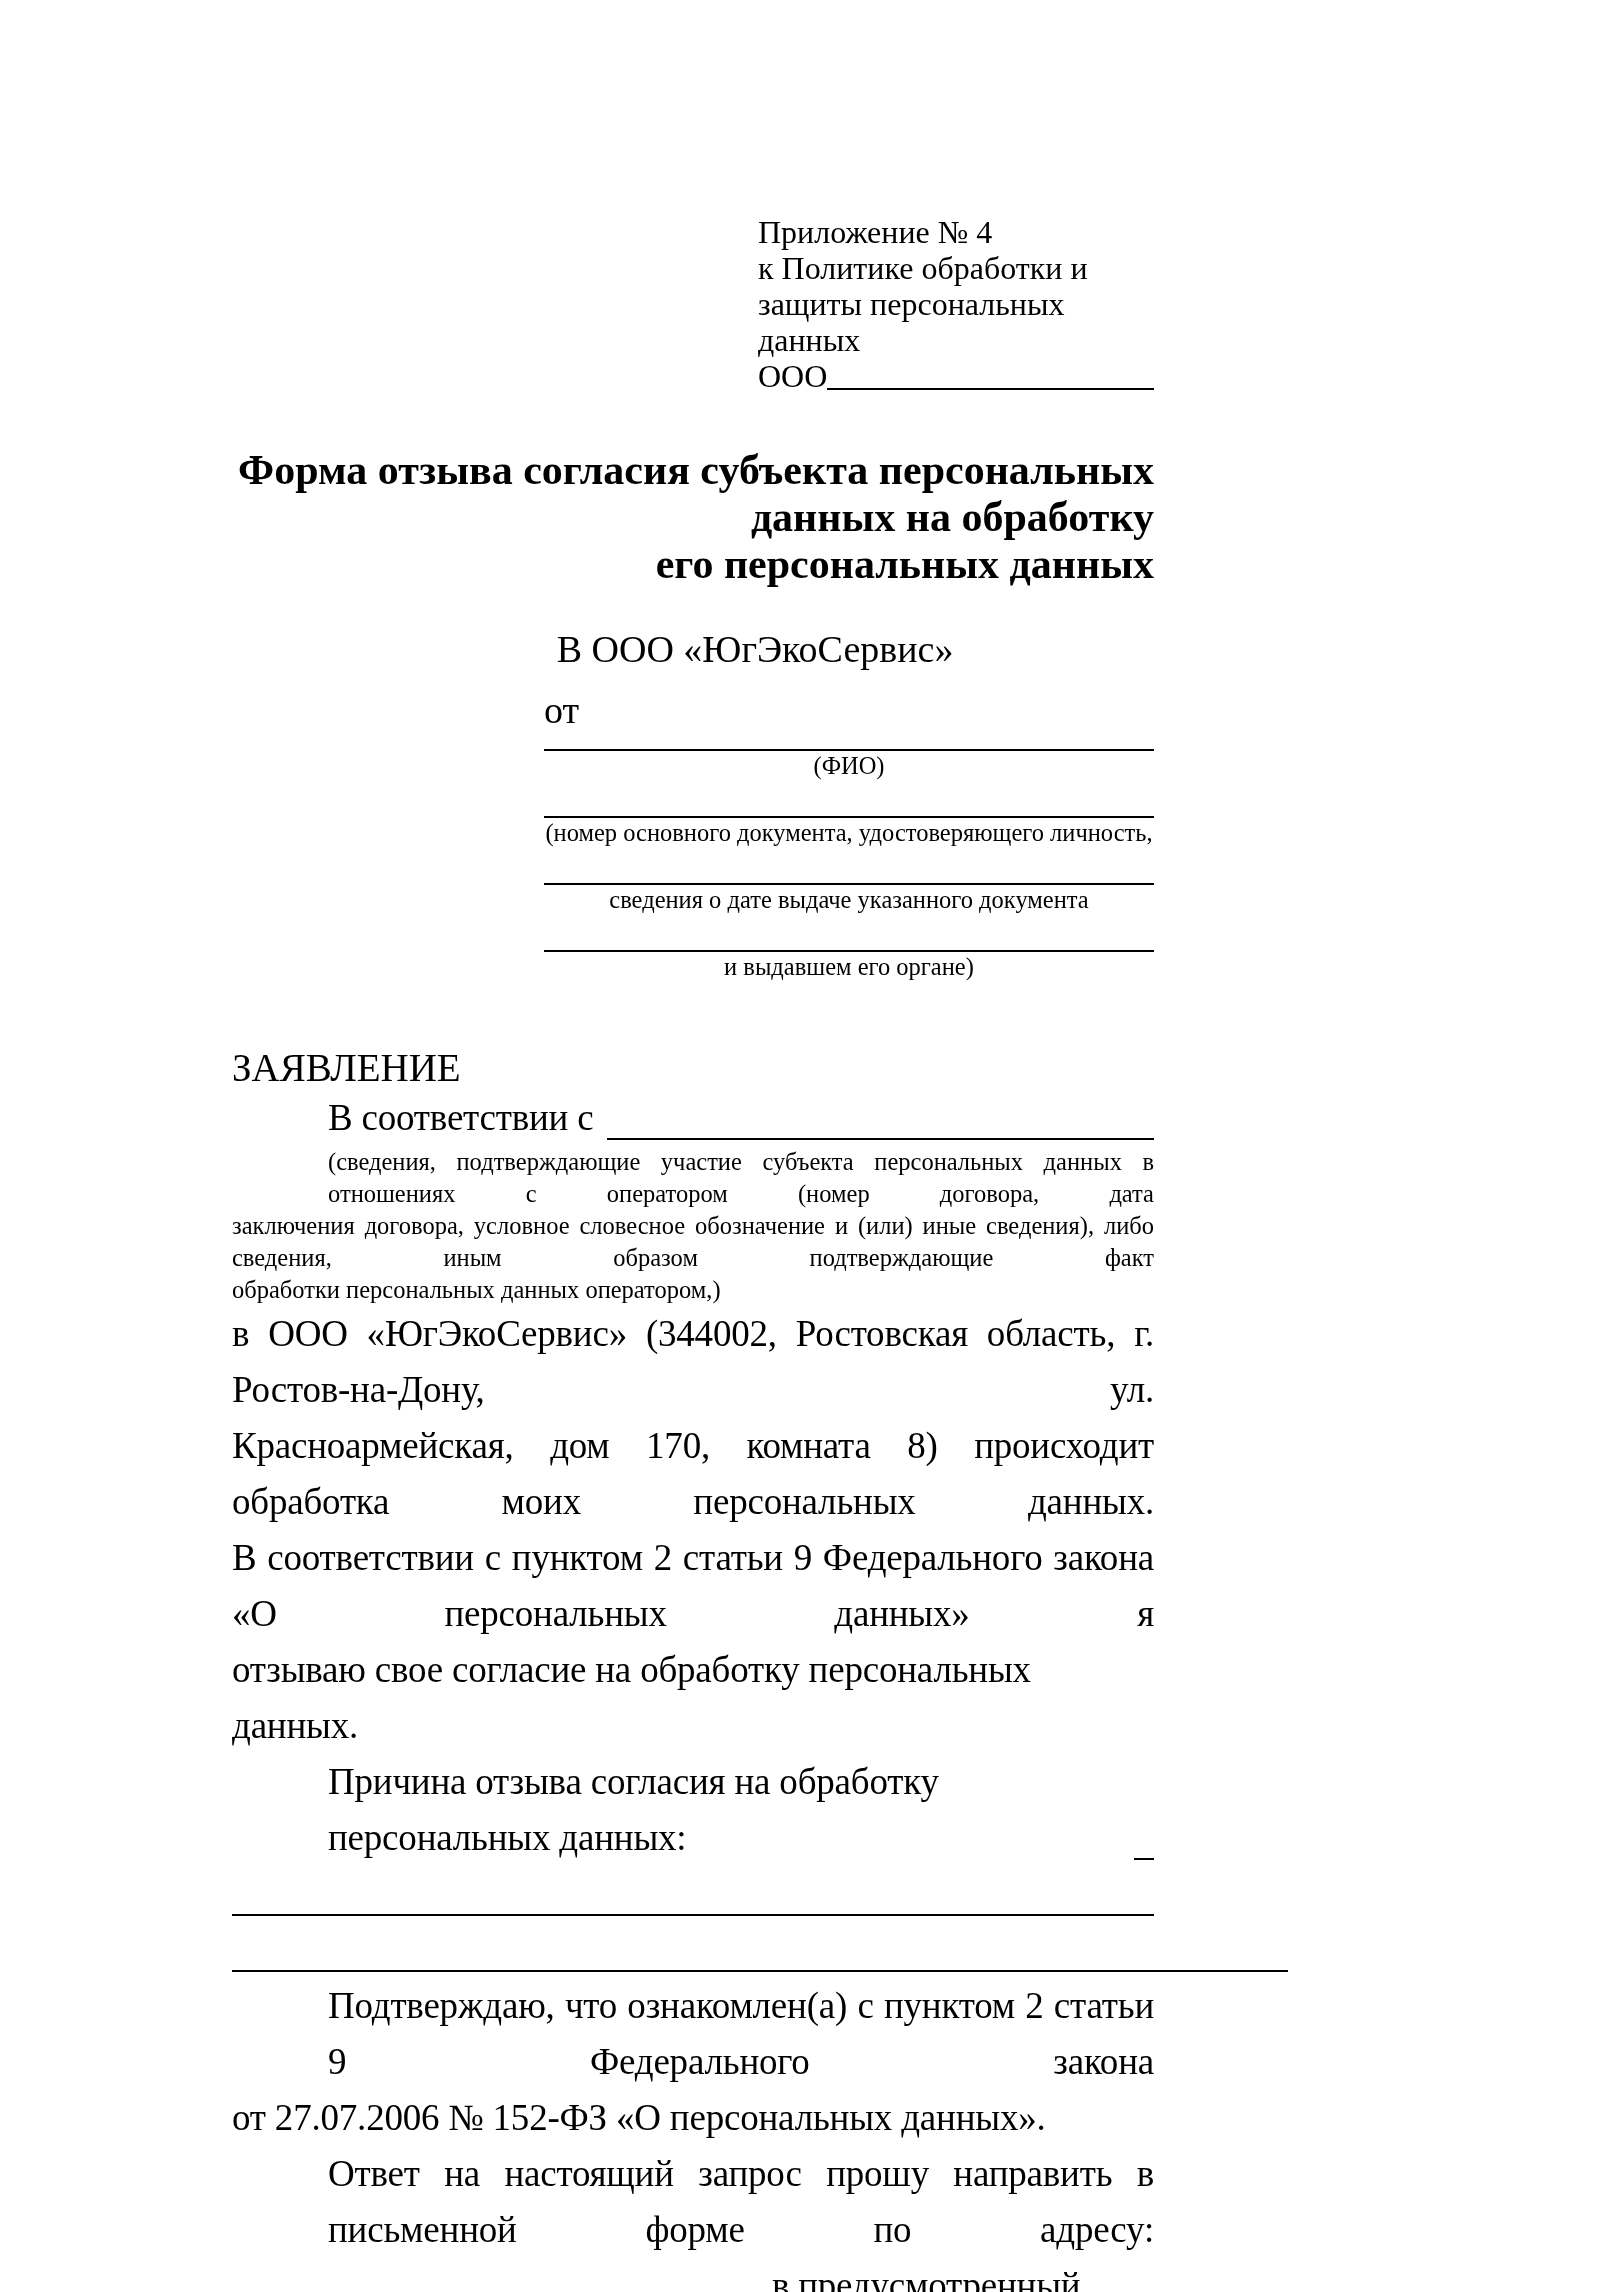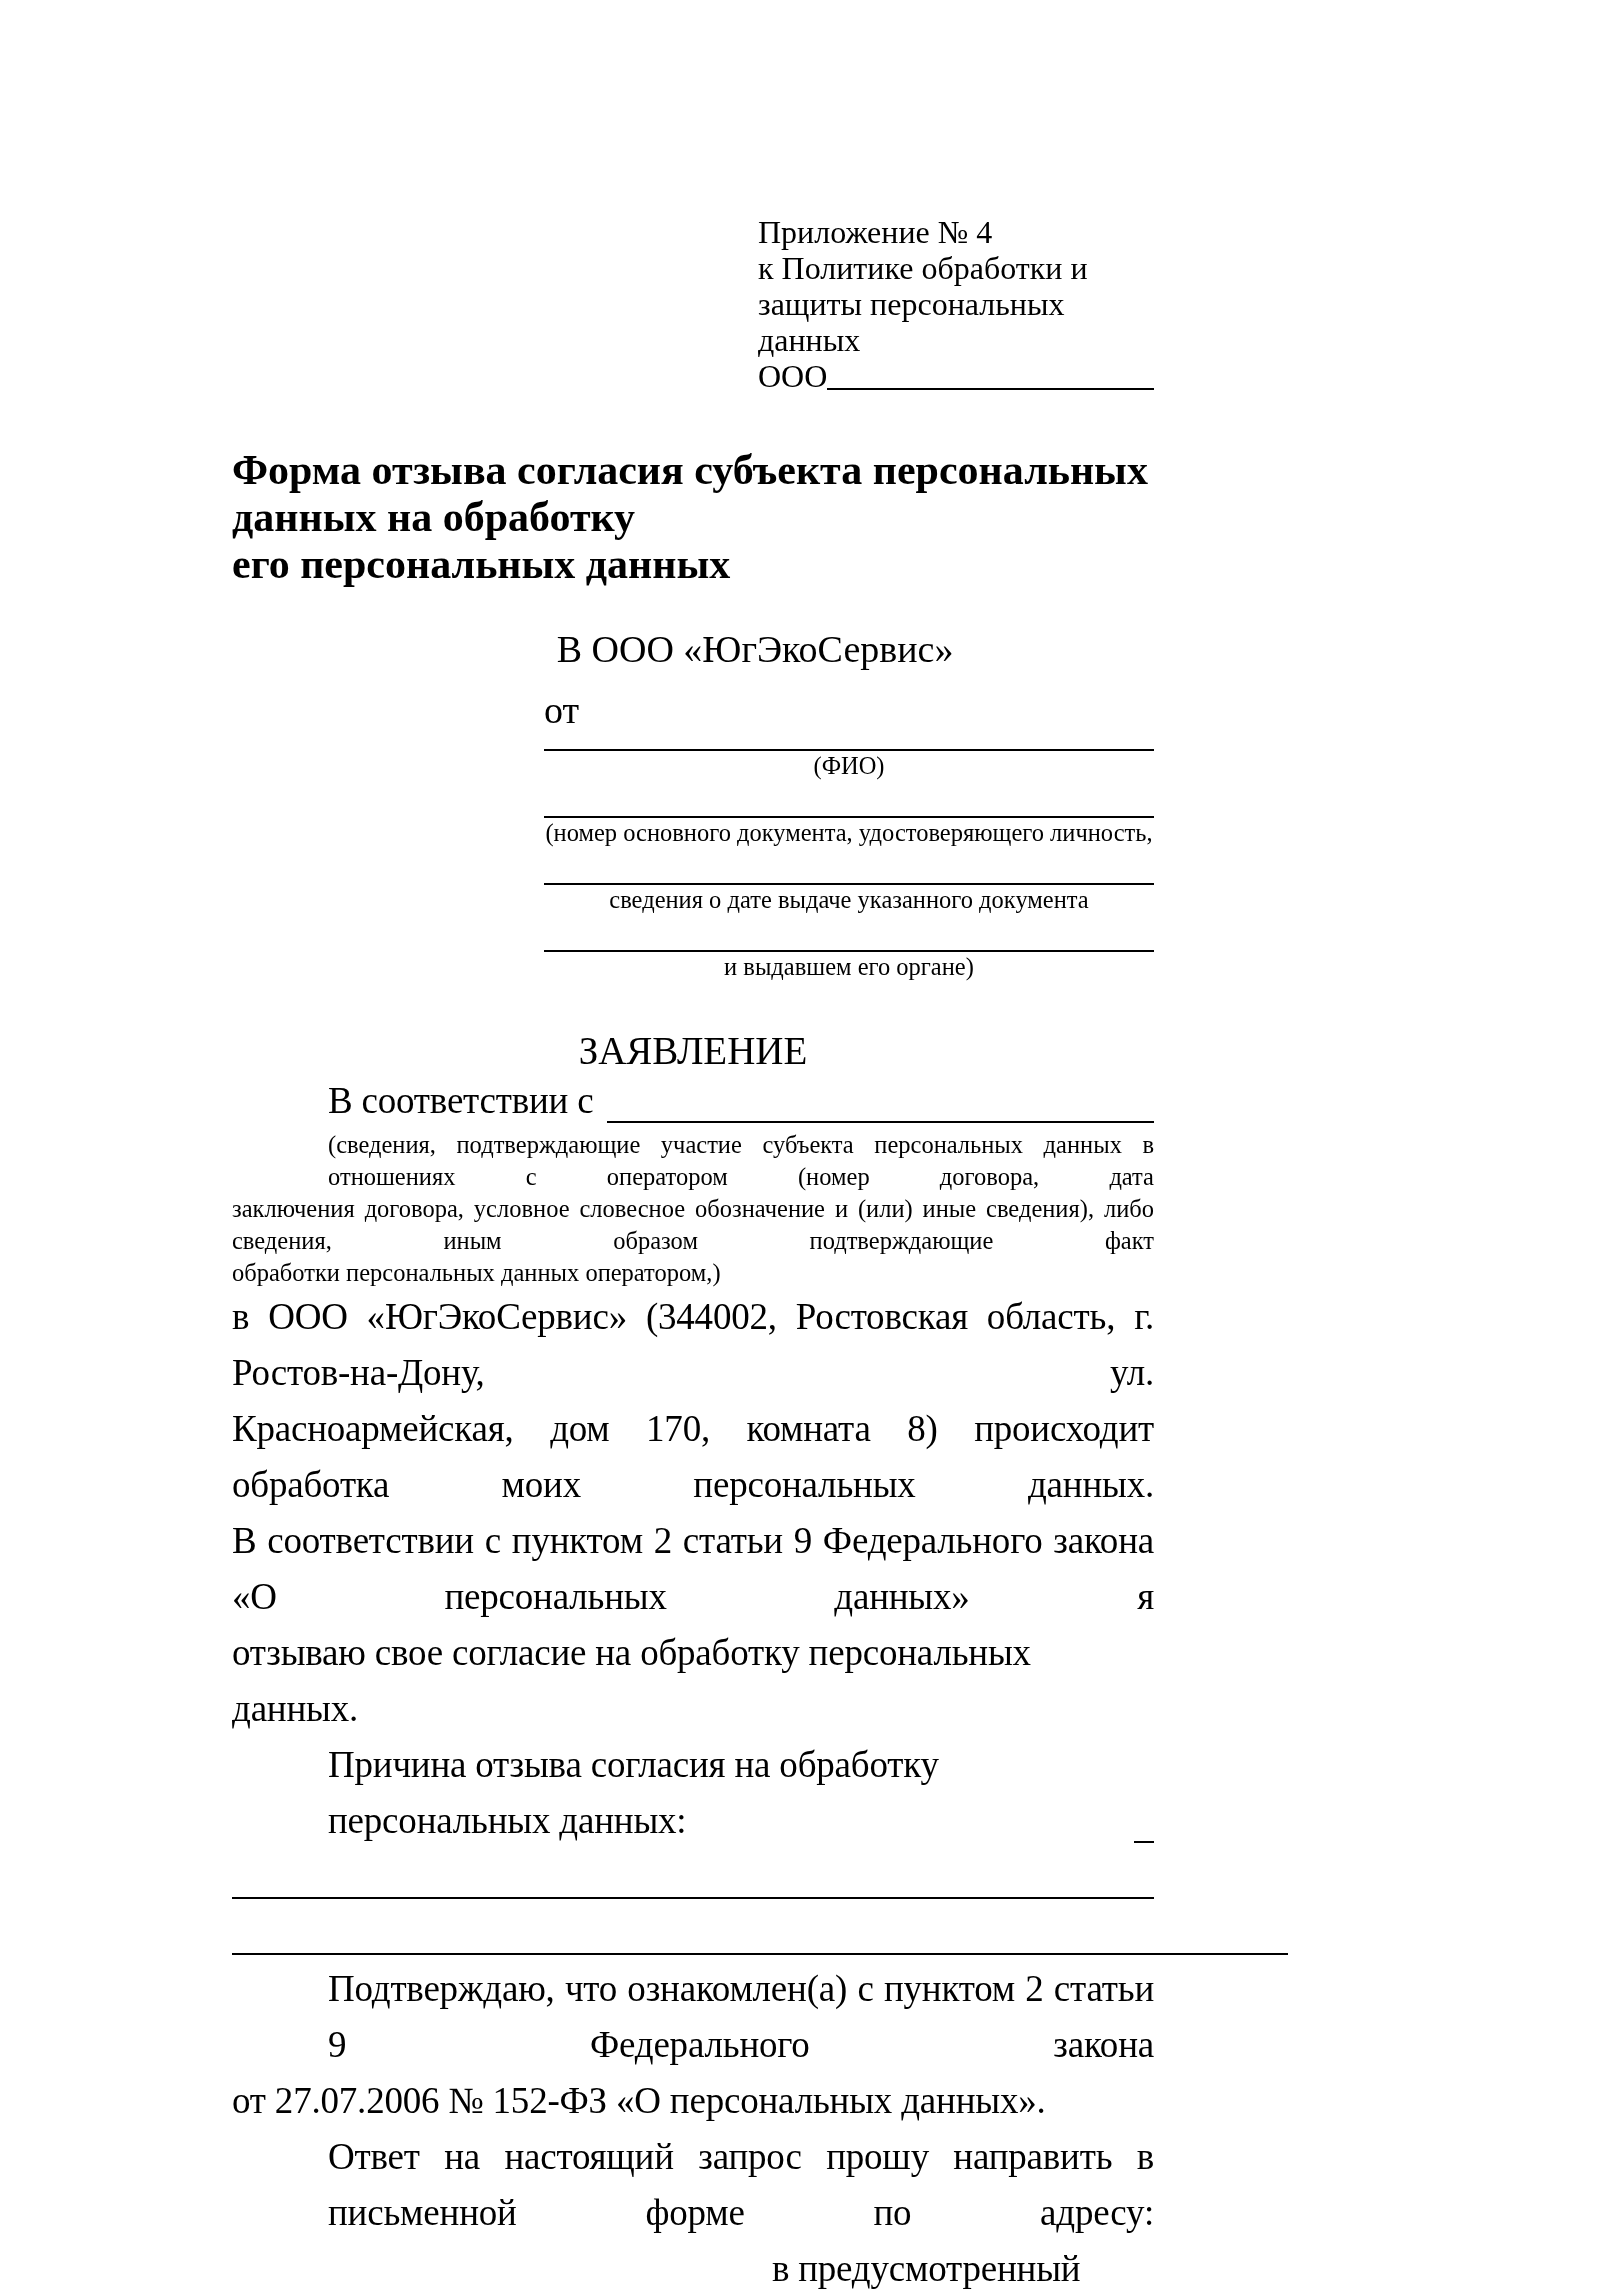--- a/index.html
+++ b/index.html
@@ -15,33 +15,33 @@
   
   .row-flex{display:flex;align-items:stretch;}
   .fill{flex:1 1 auto;border-bottom:2.9px solid #000;margin-bottom:5.9px;min-width:19.6px;}
   .gap-l{margin-left:13.7px;}
 
   
   .appendix{width:396px;margin-left:auto;font-size:32px;line-height:36px;}
   .appendix .fill{margin-bottom:3.9px;}
 
   
-  .title{margin:53px 0 0 0;font-weight:bold;font-size:42px;line-height:47px;text-align:left;}
+  .title{margin:53px 0 0 0;font-weight:bold;font-size:42px;line-height:47px;text-align:right;}
 
   
   .addr{width:610px;margin-left:auto;margin-top:39px;}
   .addr-to{font-size:38px;line-height:45px;padding-left:12.7px;}
   .addr-from{font-size:38px;line-height:45px;margin-top:15.7px;}
   .addr-blank{border-bottom:2.9px solid #000;}
   .addr-blank.first{height:16.7px;}
   .addr-blank.rest{height:36px;}
   .addr-caption{font-size:24.5px;line-height:29px;text-align:center;white-space:nowrap;}
 
   
-  .heading{margin-top:47px;font-size:39px;line-height:45px;text-align:center;}
+  .heading{margin-top:64px;font-size:39px;line-height:45px;}
   .main{font-size:37px;line-height:56px;letter-spacing:-0.2px;}
   .indent{padding-left:96px;}
   .stretch{text-align:justify;text-align-last:justify;}
   .fineprint{font-size:24.5px;line-height:32px;letter-spacing:0;}
   .fineprint .fp1{padding-left:96px;}
   .blank-row{height:56px;}
   .fill-fixed{flex:0 0 auto;width:1174px;border-bottom:2.9px solid #000;margin-bottom:5.9px;}
   .write-line{flex:0 0 auto;width:534px;border-bottom:2.9px solid #000;margin-bottom:6.9px;}
   .tail{margin-left:5.9px;}
 

